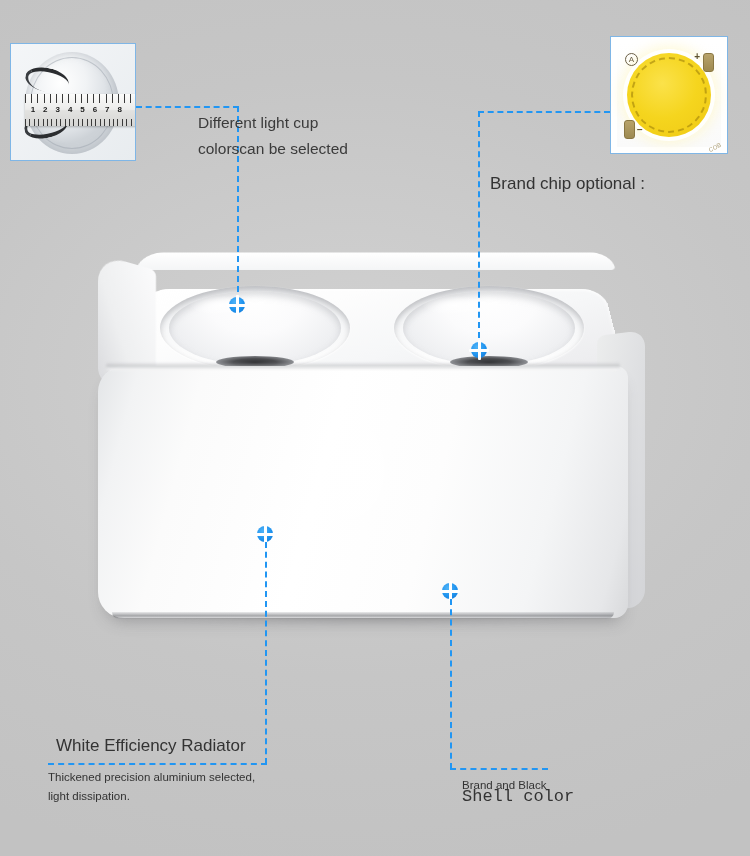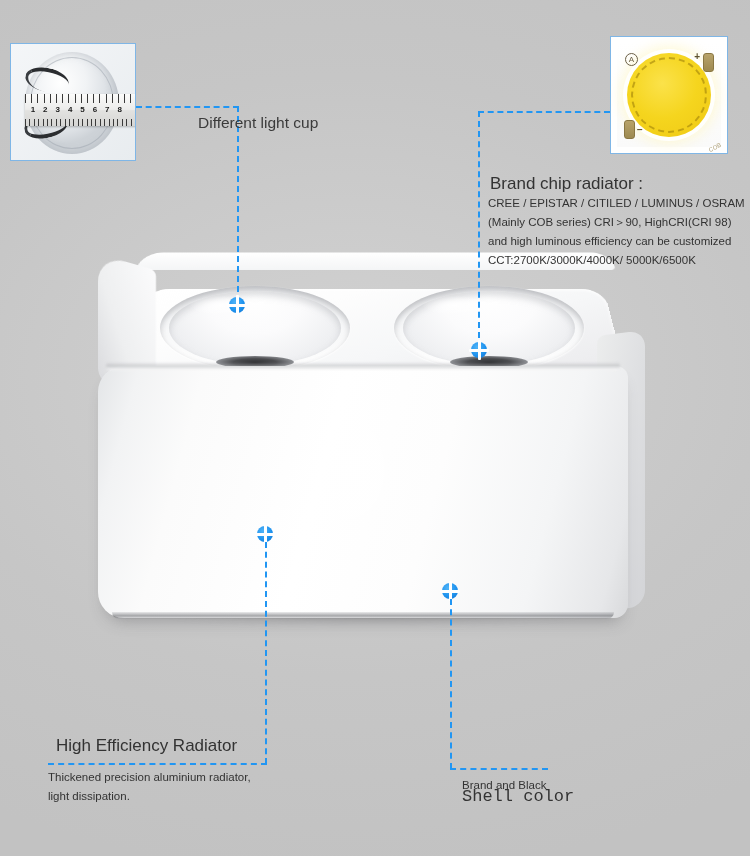--- a/index.html
+++ b/index.html
@@ -348,47 +348,42 @@
 
   <div class="dash-h" style="left:136px; top:106px; width:103px;"></div>
   <div class="dash-v" style="left:237px; top:106px; height:196px;"></div>
   <div class="marker" style="left:237px; top:305px;">
     <div class="dot"></div>
     <div class="bar-h"></div>
     <div class="bar-v"></div>
   </div>
   <div class="callout-title" id="txt-lightcup">
     <div>Different light cup</div>
+    <div>colorscan be selected</div>
   </div>
 
   <div class="dash-h" style="left:478px; top:111px; width:132px;"></div>
   <div class="dash-v" style="left:478px; top:111px; height:237px;"></div>
   <div class="marker" style="left:479px; top:350px;">
     <div class="dot"></div>
     <div class="bar-h"></div>
     <div class="bar-v"></div>
   </div>
-  <div class="callout-title big" id="txt-chip-title">Brand chip radiator :</div>
-  <div class="callout-body" id="txt-chip-body">
-    <div>CREE / EPISTAR / CITILED / LUMINUS / OSRAM</div>
-    <div>(Mainly COB series) CRI＞90, HighCRI(CRI 98)</div>
-    <div>and high luminous efficiency can be customized</div>
-    <div>CCT:2700K/3000K/4000K/ 5000K/6500K</div>
-  </div>
+  <div class="callout-title big" id="txt-chip-title">Brand chip optional :</div>
 
   <div class="marker" style="left:265px; top:534px;">
     <div class="dot"></div>
     <div class="bar-h"></div>
     <div class="bar-v"></div>
   </div>
   <div class="dash-v" style="left:265px; top:542px; height:222px;"></div>
   <div class="dash-h" style="left:48px; top:763px; width:219px;"></div>
-  <div class="callout-title big" id="txt-radiator-title">High Efficiency Radiator</div>
+  <div class="callout-title big" id="txt-radiator-title">White Efficiency Radiator</div>
   <div class="callout-body" id="txt-radiator-body">
-    <div>Thickened precision aluminium radiator,</div>
+    <div>Thickened precision aluminium selected,</div>
     <div>light dissipation.</div>
   </div>
 
   <div class="marker" style="left:450px; top:591px;">
     <div class="dot"></div>
     <div class="bar-h"></div>
     <div class="bar-v"></div>
   </div>
   <div class="dash-v" style="left:450px; top:599px; height:170px;"></div>
   <div class="dash-h" style="left:450px; top:768px; width:98px;"></div>

